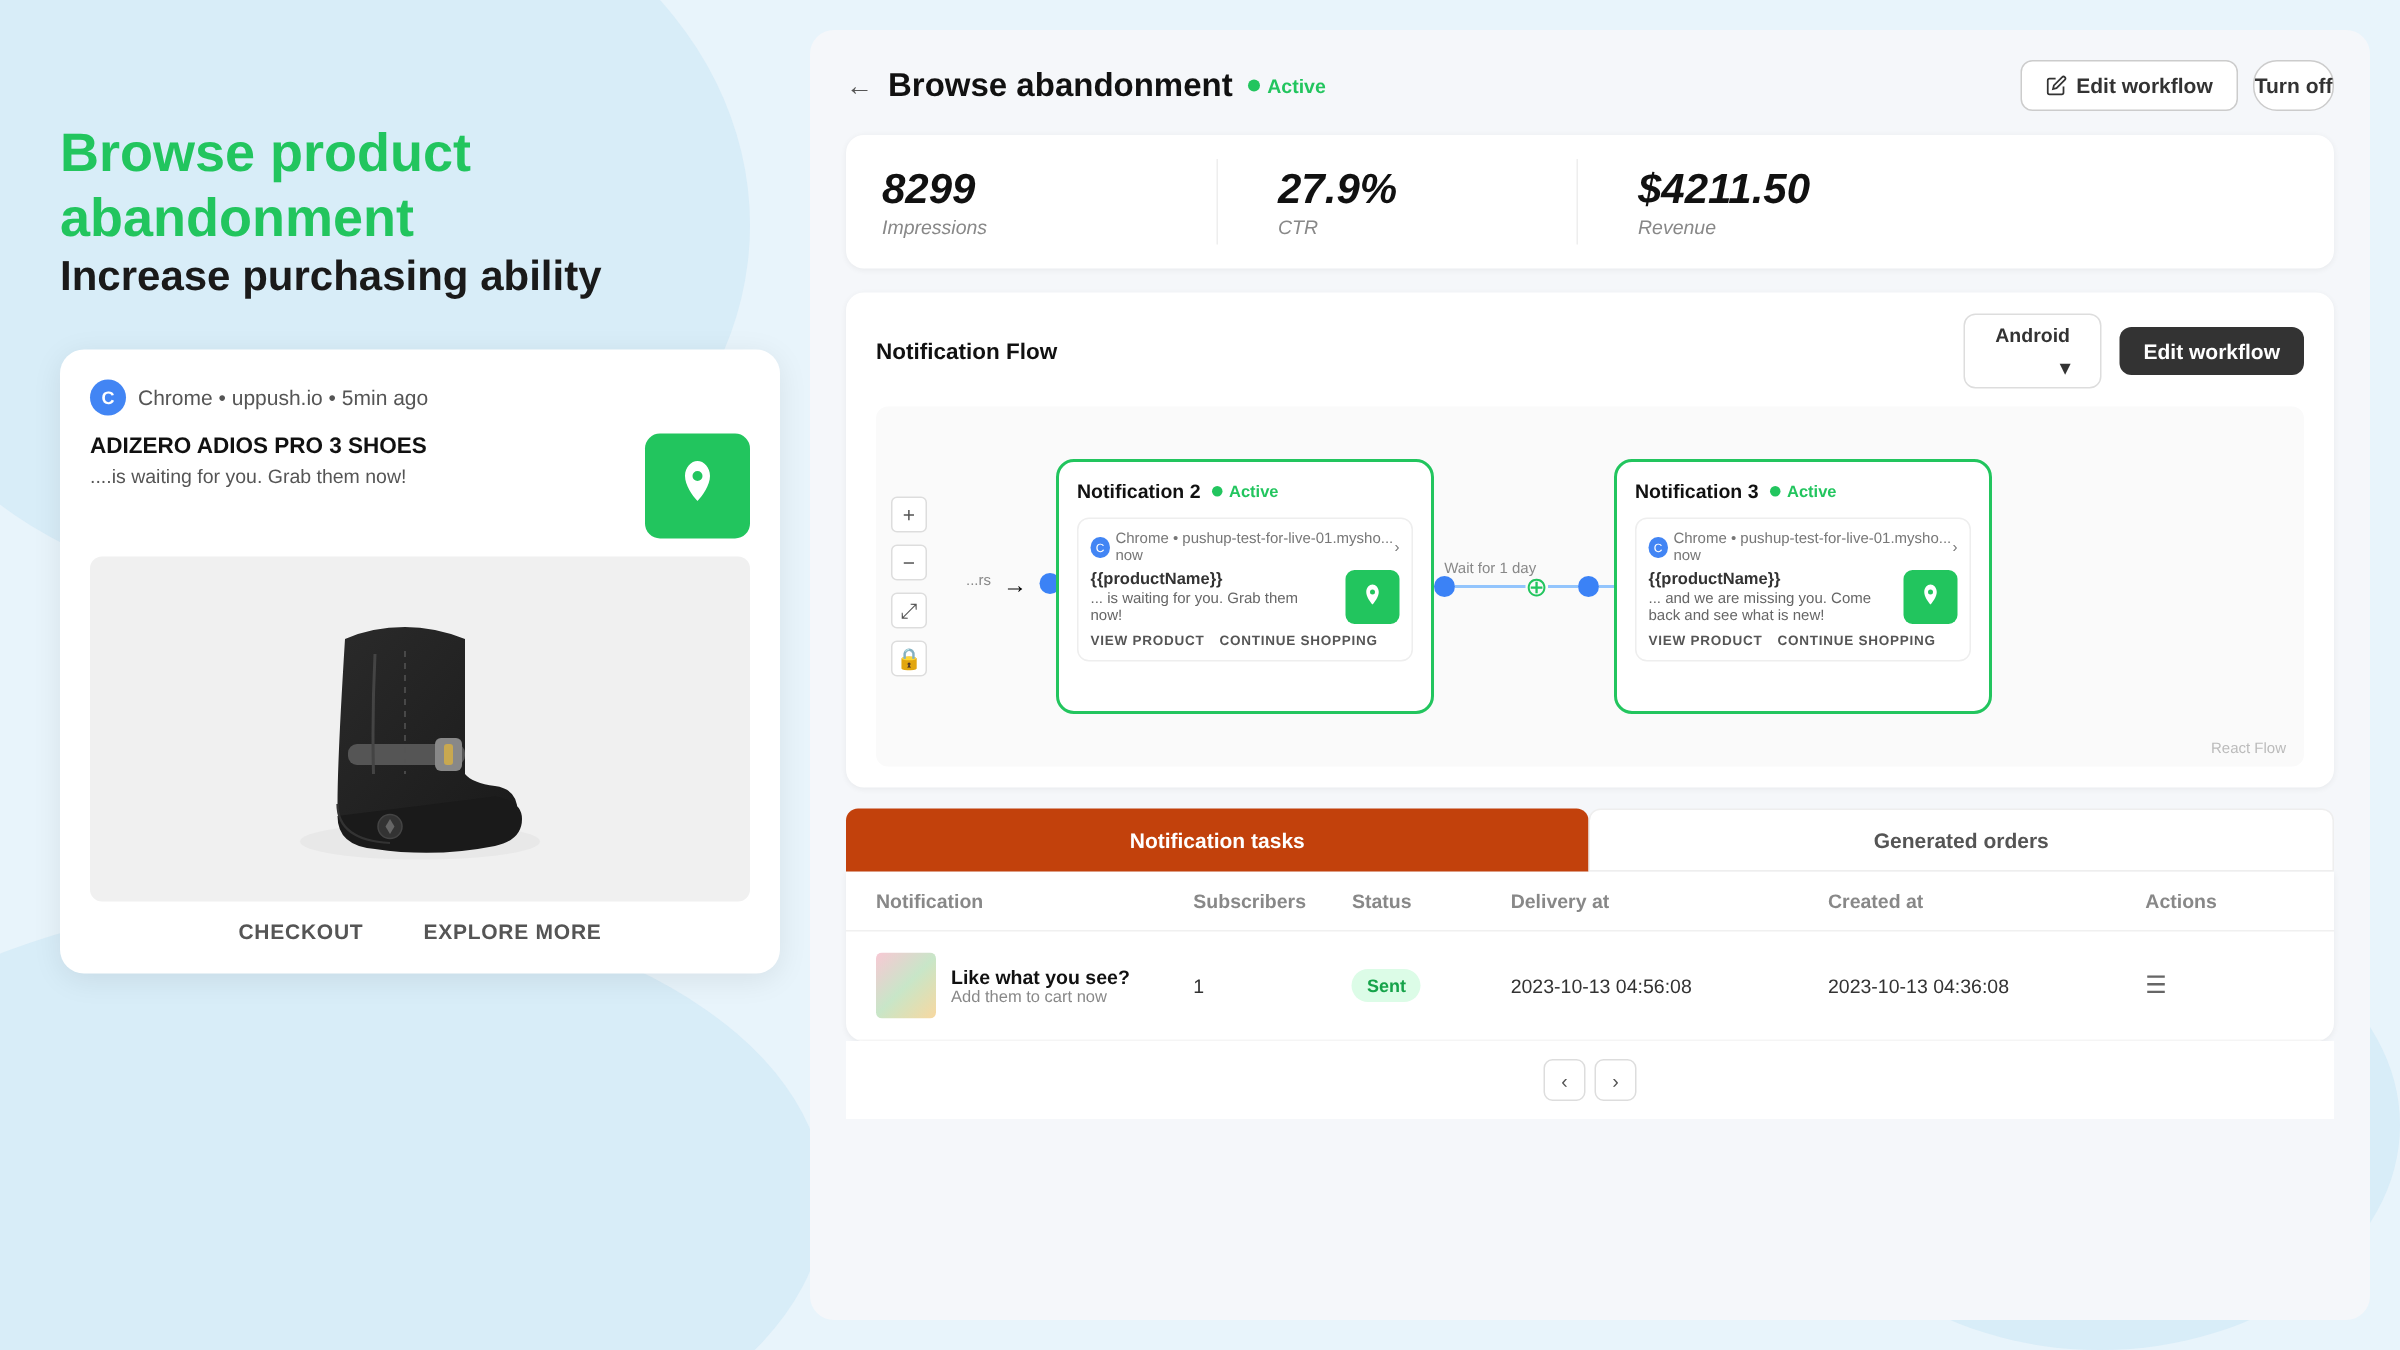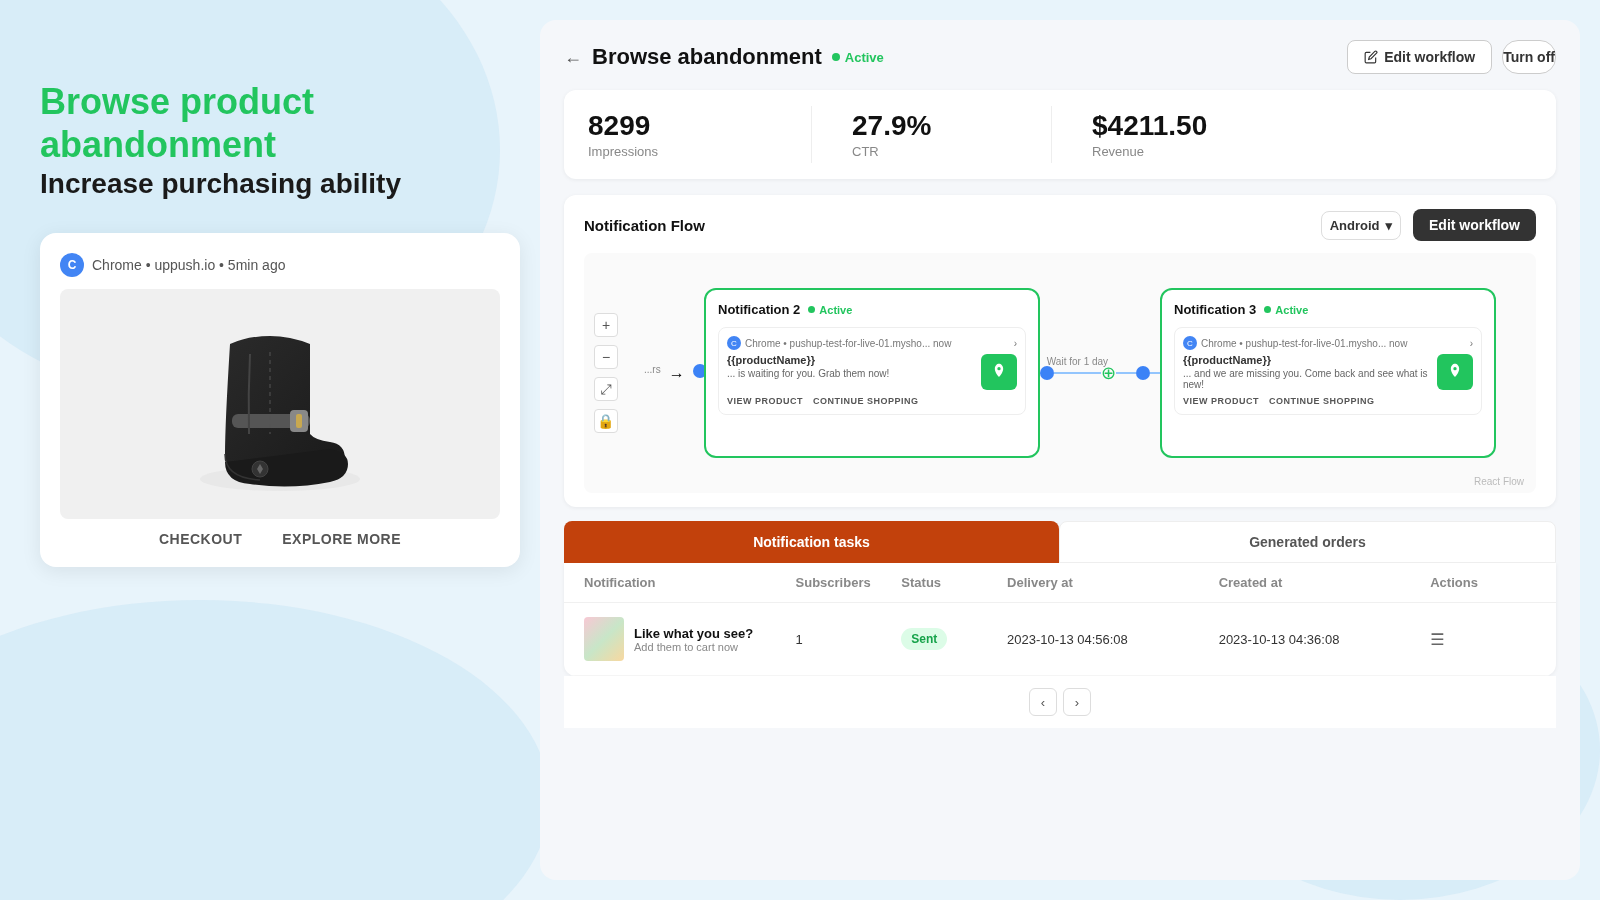--- a/index.html
+++ b/index.html
@@ -212,20 +212,21 @@
     
     .stats-row {
       display: grid;
       grid-template-columns: repeat(4, 1fr);
       gap: 16px;
       background: white;
       border-radius: 12px;
       padding: 16px 24px;
       margin-bottom: 16px;
       box-shadow: 0 1px 4px rgba(0,0,0,0.06);
+      font-style: italic;
     }
     .stat-item {
       border-right: 1px solid #eee;
       padding: 4px 24px;
     }
     .stat-item:first-child { padding-left: 0; }
     .stat-item:last-child { border-right: none; }
     .stat-value {
       font-size: 28px;
       font-weight: 800;
@@ -256,30 +257,31 @@
       font-weight: 700;
       color: #111;
     }
     .flow-controls {
       display: flex;
       align-items: center;
       gap: 12px;
     }
     .platform-select {
       display: flex;
-      align-items: flex-start;
+      align-items: flex-end;
       gap: 6px;
-      padding: 6px 8px;
+      padding: 6px 20px;
       border: 1.5px solid #ddd;
       border-radius: 8px;
       background: white;
       font-size: 13px;
       font-weight: 600;
       color: #333;
       cursor: pointer;
+      flex-direction: column;
     }
     .btn-edit-workflow-dark {
       padding: 8px 16px;
       border: none;
       border-radius: 8px;
       background: #333;
       color: white;
       font-size: 14px;
       font-weight: 600;
       cursor: pointer;
@@ -321,21 +323,21 @@
       align-items: center;
       width: 100%;
       padding-left: 40px;
     }
 
     
     .flow-node {
       border: 2px solid #22c55e;
       border-radius: 12px;
       background: white;
-      width: 336px;
+      width: 252px;
       min-height: 170px;
       padding: 12px;
       position: relative;
     }
     .flow-node-header {
       display: flex;
       align-items: center;
       gap: 8px;
       margin-bottom: 10px;
       font-size: 13px;
@@ -584,20 +586,31 @@
 <div class="bg-blob bg-blob-3"></div>
 
 <div class="left-panel">
   <div class="headline-green">Browse product abandonment</div>
   <div class="headline-black">Increase purchasing ability</div>
 
   <div class="push-card">
     <div class="push-header">
       <div class="push-browser-icon">C</div>
       <div class="push-meta">Chrome • uppush.io • 5min ago</div>
+    </div>
+    <div class="push-content-row">
+      <div class="push-text">
+        <div class="push-title">ADIZERO ADIOS PRO 3 SHOES</div>
+        <div class="push-body">....is waiting for you. Grab them now!</div>
+      </div>
+      <div class="push-logo">
+        <svg viewBox="0 0 24 24">
+            <path d="M12 2C9.5 2 7 4.5 7 8c0 3.5 3 8 5 10 2-2 5-6.5 5-10 0-3.5-2.5-6-5-6zm0 8a2 2 0 110-4 2 2 0 010 4z"></path>
+          </svg>
+      </div>
     </div>
 
     <div class="push-image">
       <svg viewBox="0 0 220 200" width="220" height="200">
         <defs>
           <linearGradient id="bootGrad" x1="0" y1="0" x2="1" y2="1">
             <stop offset="0%" stop-color="#2a2a2a"></stop>
             <stop offset="100%" stop-color="#1a1a1a"></stop>
           </linearGradient>
         </defs>

